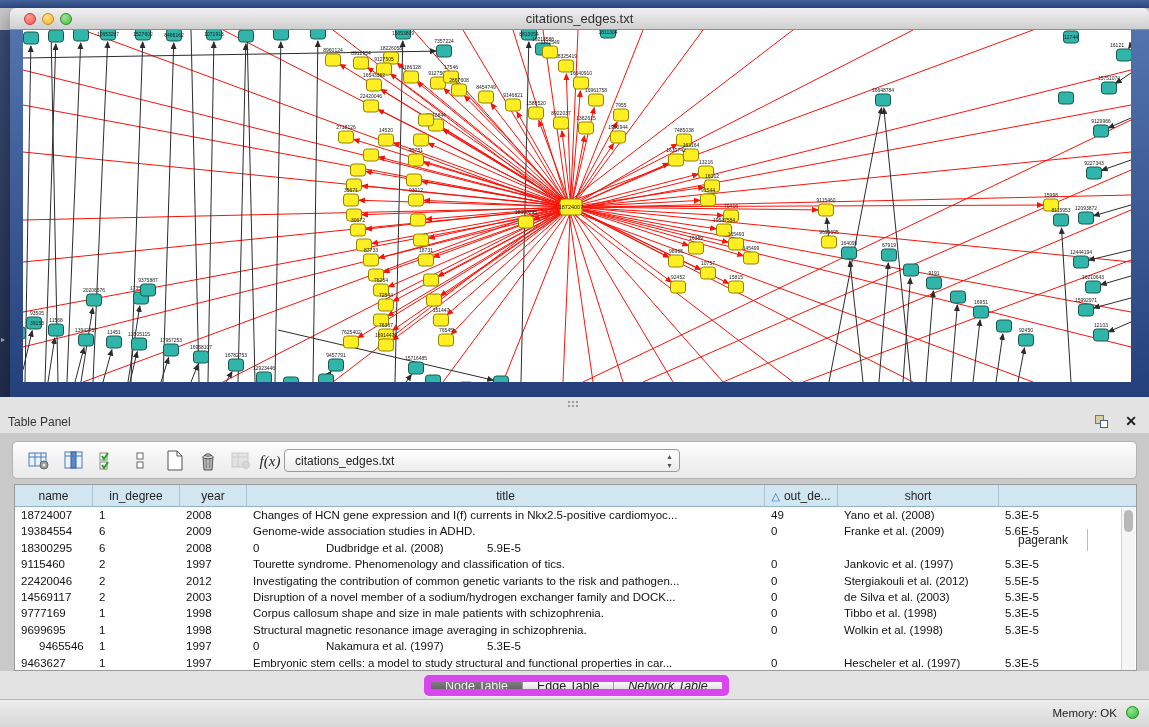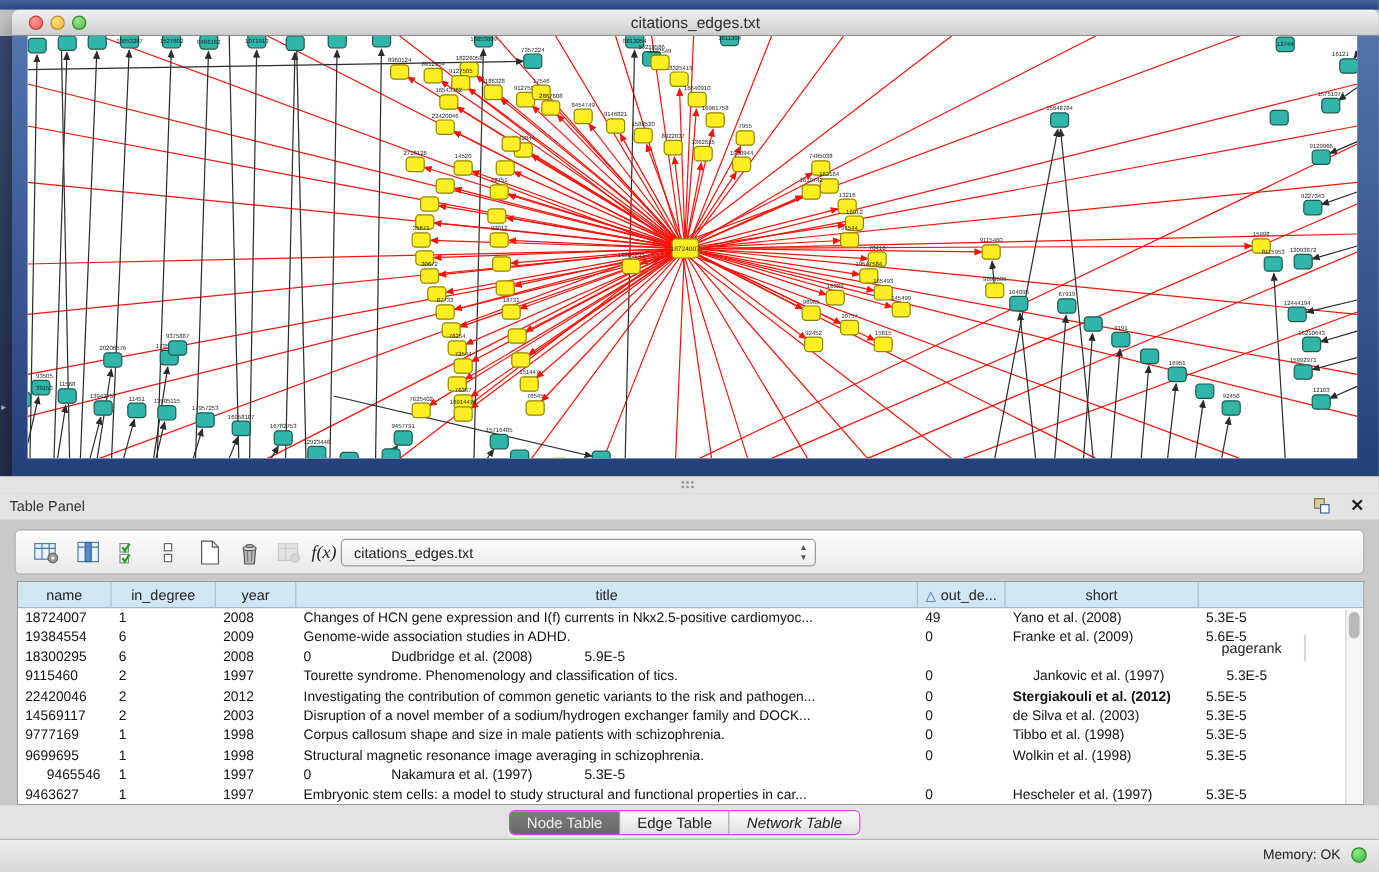--- a/index.html
+++ b/index.html
@@ -76,21 +76,21 @@
   .tr { display:flex; height:16.4px; background:#fff; }
   .td { font-size:11.5px; color:#111; padding-left:6px; white-space:nowrap;
     overflow:hidden; line-height:16.4px; }
   #vscroll { position:absolute; right:1px; top:23px; width:14px; height:163px;
     background:#f5f5f5; border-left:1px solid #d5d5d5; }
   #vscroll .thumb { position:absolute; left:2px; top:2px; width:9px; height:22px;
     background:#b8b8b8; border-radius:5px; }
 
   #tabs-bar { left:0; top:671px; width:1149px; height:28px; background:#e3e3e3; }
   #segment { position:absolute; left:424px; top:4px; height:21px; display:flex;
-    border:1px solid #d946ef; border-radius:5px; overflow:hidden;
+    border:7px solid #d946ef; border-radius:5px; overflow:hidden;
     box-shadow:0 1px 1px rgba(255,255,255,.8); }
   .seg { height:100%; display:flex; align-items:center; justify-content:center;
     font-size:12.5px; padding:0 14px; background:linear-gradient(180deg,#fcfcfc,#e0e0e0);
     color:#222; border-right:1px solid #9a9a9a; }
   .seg:last-child { border-right:none;font-style:italic; }
   .seg.active { background:linear-gradient(180deg,#7d7d7d,#676767); color:#efefef; }
 
   #status-bar { left:0; top:699px; width:1149px; height:28px;
     background:linear-gradient(180deg,#ededed,#d8d8d8); border-top:1px solid #b5b5b5; }
   #memory-label { position:absolute; right:32px; top:7px; font-size:11.5px; color:#222; }
@@ -609,30 +609,30 @@
         <div class="td" style="width: 73px;">0</div>
         <div class="td" style="width: 161px;">Dudbridge et al. (2008)</div>
         <div class="td" style="width: 89px;">5.9E-5</div>
       </div>
       <div class="tr">
         <div class="td" style="width: 78px;">9115460</div>
         <div class="td" style="width: 87px;">2</div>
         <div class="td" style="width: 67px;">1997</div>
         <div class="td" style="width: 518px;">Tourette syndrome. Phenomenology and classification of tics.</div>
         <div class="td" style="width: 73px;">0</div>
-        <div class="td" style="width: 161px; margin-left: 17px;">Jankovic et al. (1997)</div>
+        <div class="td" style="width: 161px;">Jankovic et al. (1997)</div>
         <div class="td" style="width: 89px;">5.3E-5</div>
       </div>
       <div class="tr">
         <div class="td" style="width: 78px;">22420046</div>
         <div class="td" style="width: 87px;">2</div>
         <div class="td" style="width: 67px;">2012</div>
         <div class="td" style="width: 518px;">Investigating the contribution of common genetic variants to the risk and pathogen...</div>
         <div class="td" style="width: 73px;">0</div>
-        <div class="td" style="width: 161px; font-weight: bold;">Stergiakouli et al. (2012)</div>
+        <div class="td" style="width: 161px;">Stergiakouli et al. (2012)</div>
         <div class="td" style="width: 89px;">5.5E-5</div>
       </div>
       <div class="tr">
         <div class="td" style="width: 78px;">14569117</div>
         <div class="td" style="width: 87px;">2</div>
         <div class="td" style="width: 67px;">2003</div>
         <div class="td" style="width: 518px;">Disruption of a novel member of a sodium/hydrogen exchanger family and DOCK...</div>
         <div class="td" style="width: 73px;">0</div>
         <div class="td" style="width: 161px;">de Silva et al. (2003)</div>
         <div class="td" style="width: 89px;">5.3E-5</div>

